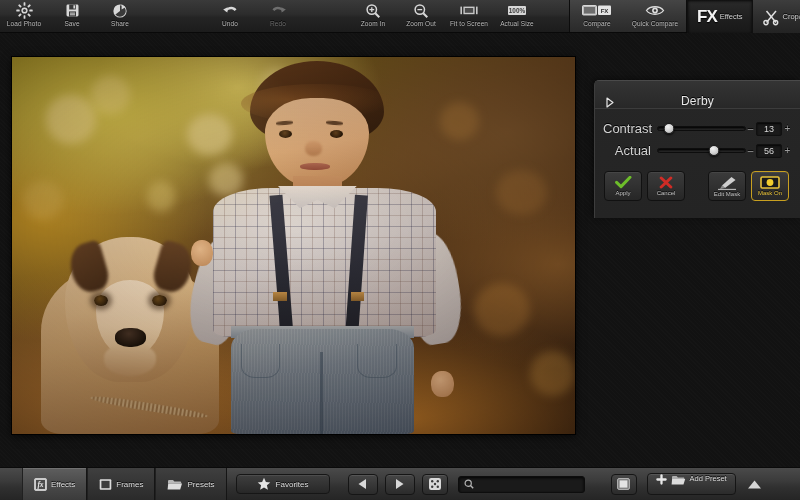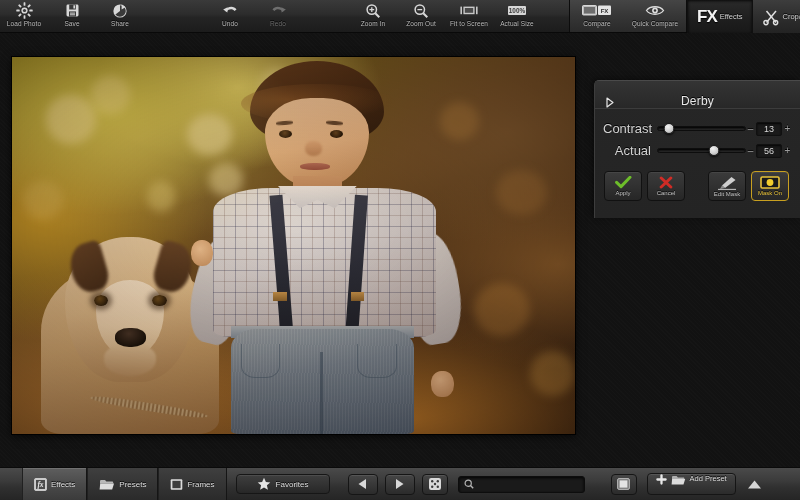--- a/index.html
+++ b/index.html
@@ -712,35 +712,35 @@
           <svg width="13" height="13" viewBox="0 0 13 13">
             <rect x="0.6" y="0.6" width="11.8" height="11.8" rx="1" fill="#c9c9c9" stroke="#eee" stroke-width=".7"></rect>
             <rect x="2" y="2" width="9" height="9" fill="#4a4a4a"></rect>
             <text x="6.5" y="9" font-family="Liberation Serif, serif" font-size="7.5" font-style="italic" font-weight="bold" fill="#e8e8e8" text-anchor="middle">fx</text>
           </svg>
         </span>
         <span class="tlbl">Effects</span>
       </div>
       <div class="bb-tab">
         <span>
+          <svg width="13" height="13" viewBox="0 0 13 13">
+            <rect x="0.7" y="1.2" width="11.6" height="10.6" rx="1" fill="#dcdcdc"></rect>
+            <rect x="2.4" y="2.8" width="8.2" height="7.4" fill="#3d3d3d"></rect>
+          </svg>
+        </span>
+        <span class="tlbl">Frames</span>
+      </div>
+      <div class="bb-tab">
+        <span>
           <svg width="16" height="13" viewBox="0 0 16 13">
             <path d="M1 3.4 C1 2.4 1.6 2 2.4 2 L6 2 L7.4 3.6 L13 3.6 C13.8 3.6 14.2 4.1 14.2 4.8 L14.2 5.6 L1 5.6 Z" fill="#b9b9b9"></path>
             <path d="M1.2 5.4 L15 5.4 L13.2 11.4 L0.6 11.4 Z" fill="#dedede"></path>
           </svg>
         </span>
         <span class="tlbl">Presets</span>
-      </div>
-      <div class="bb-tab">
-        <span>
-          <svg width="13" height="13" viewBox="0 0 13 13">
-            <rect x="0.7" y="1.2" width="11.6" height="10.6" rx="1" fill="#dcdcdc"></rect>
-            <rect x="2.4" y="2.8" width="8.2" height="7.4" fill="#3d3d3d"></rect>
-          </svg>
-        </span>
-        <span class="tlbl">Frames</span>
       </div>
     </div>
 
     <div class="pill" style="width:94px;justify-content:center">
       <span>
         <svg width="14" height="14" viewBox="0 0 14 14">
           <path d="M7 0.8 L8.9 5 L13.3 5.4 L9.9 8.3 L10.9 12.7 L7 10.4 L3.1 12.7 L4.1 8.3 L0.7 5.4 L5.1 5 Z" fill="#e4e4e4"></path>
         </svg>
       </span>
       <span class="plbl">Favorites</span>

